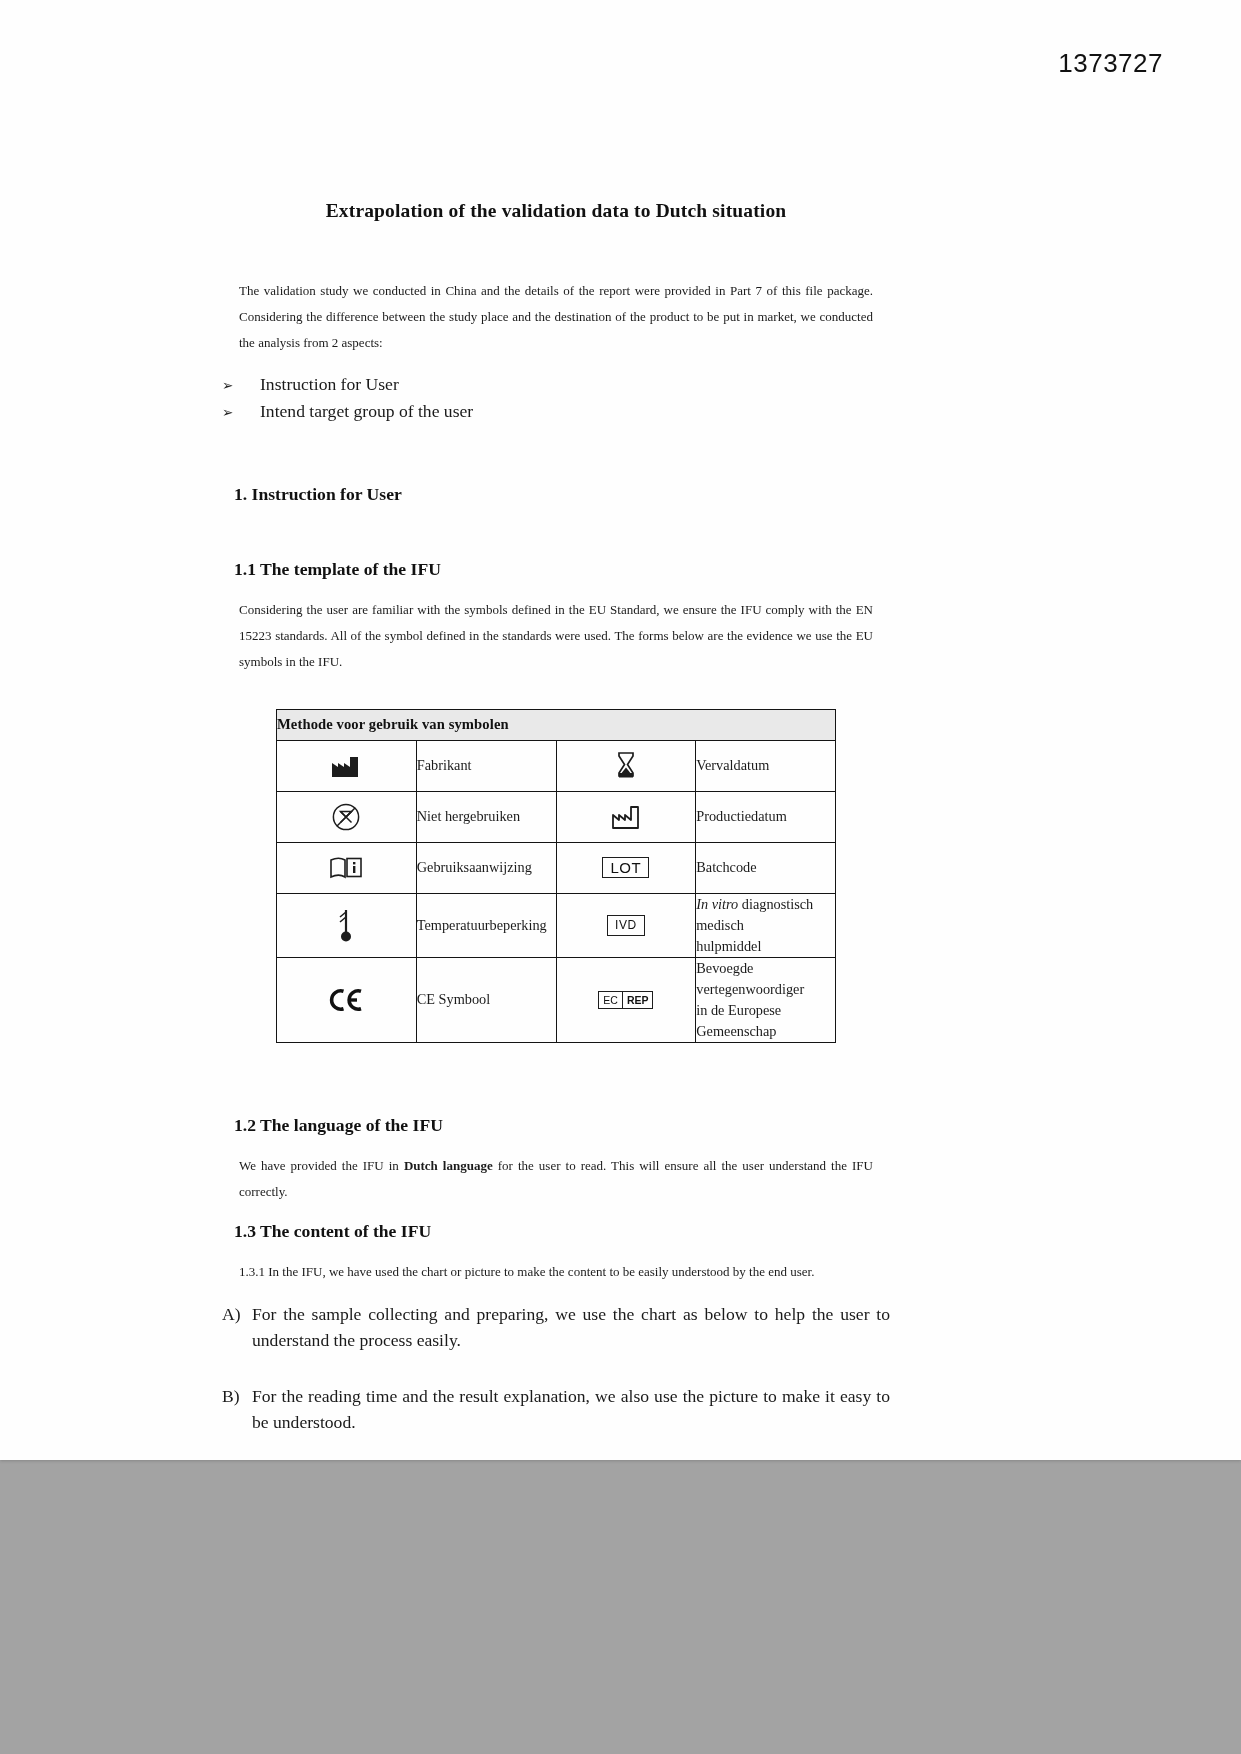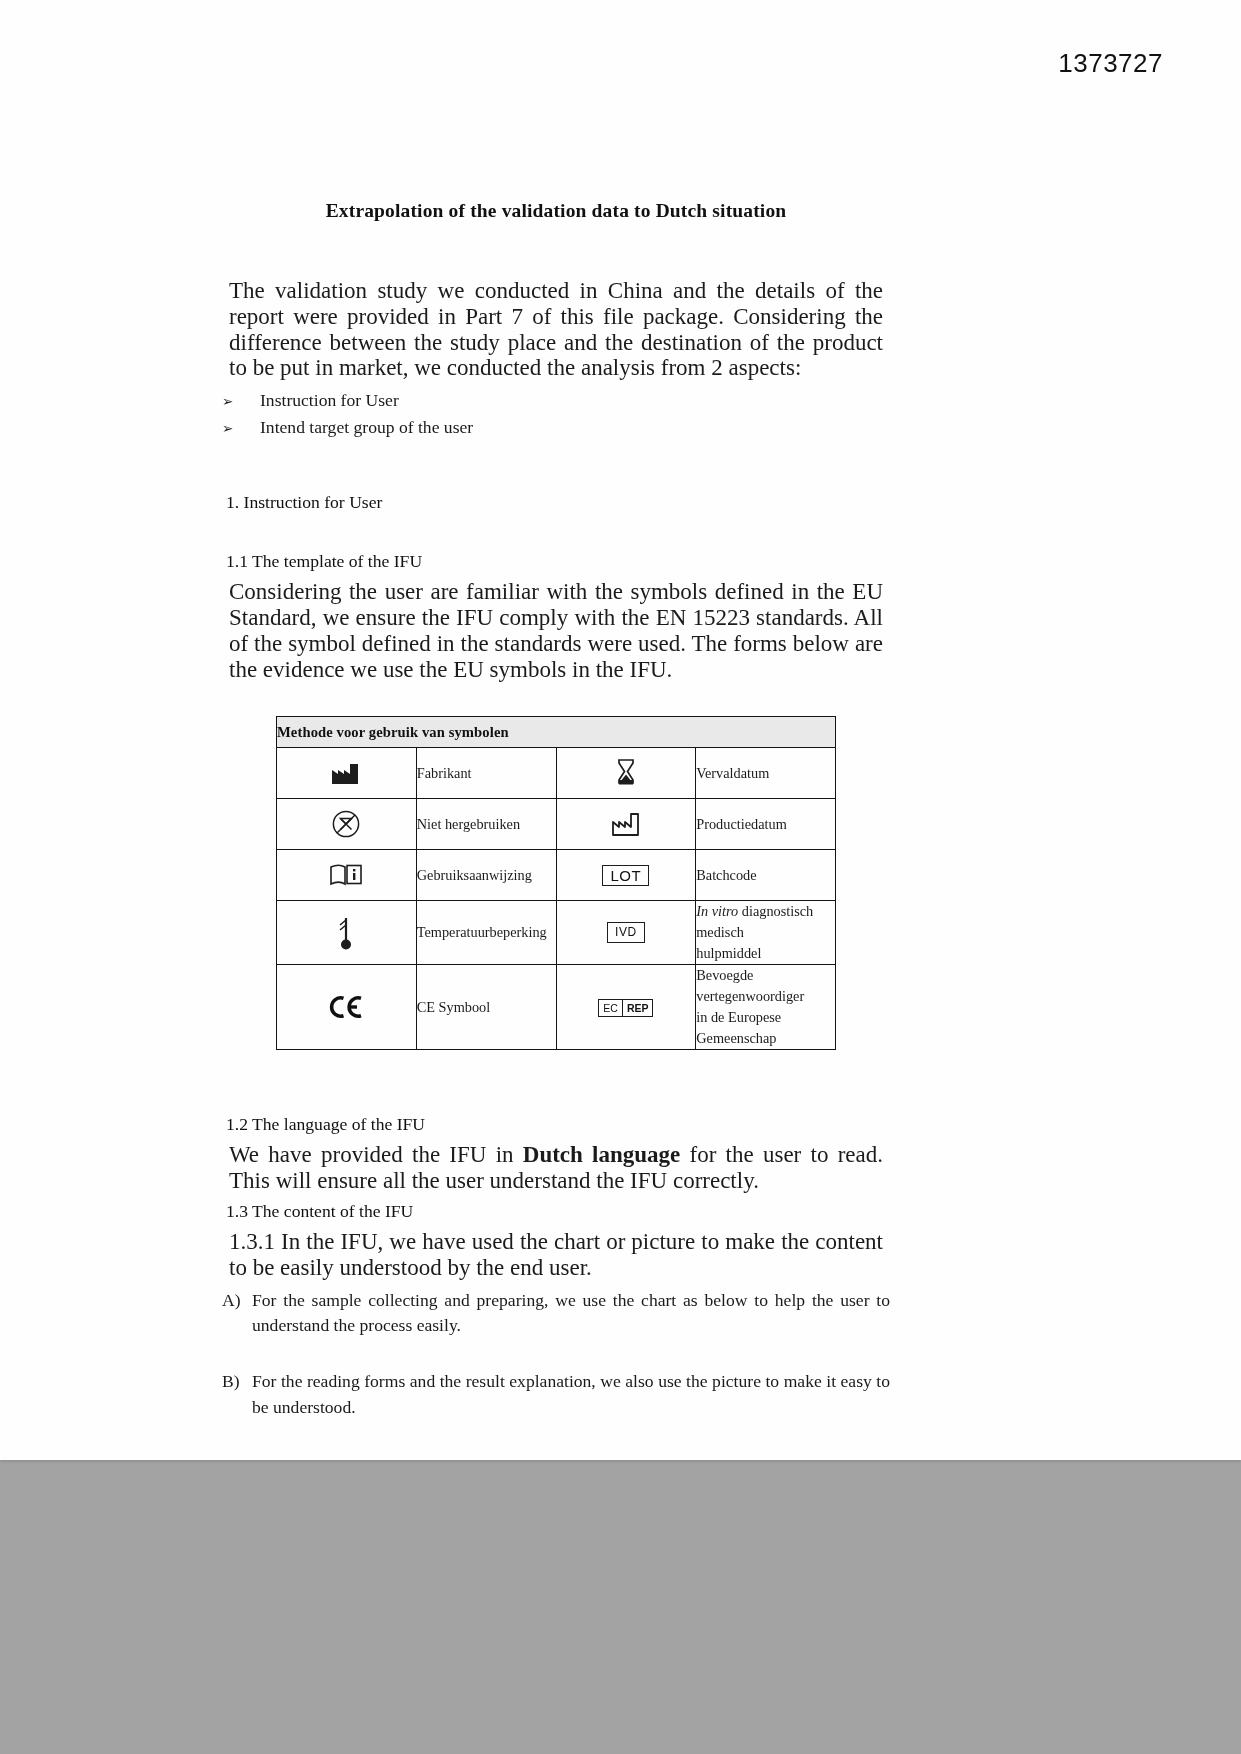--- a/index.html
+++ b/index.html
@@ -45,25 +45,25 @@
   }
   .doc-title {
     text-align: center;
     font-weight: bold;
     font-size: 19.5px;
     letter-spacing: 0.15px;
     margin: 10px 0 56px 0;
     color: #111;
   }
   p.body, div.body {
-    font-size: 23px;
+    font-size: 13px;
     line-height: 25.8px;
     text-align: justify;
     text-justify: inter-word;
-    margin: 7px;
+    margin: 17px;
     color: #1b1b1b;
   }
   .bullet-list {
     margin: 0;
     padding: 0;
     list-style: none;
   }
   .bullet-list li {
     font-size: 17.6px;
     line-height: 25.5px;
@@ -72,22 +72,22 @@
   }
   .bullet-glyph {
     width: 38px;
     flex: 0 0 38px;
     font-family: "DejaVu Sans", sans-serif;
     font-size: 13.5px;
     color: #222;
   }
   h2.sect {
     font-size: 17.6px;
-    font-weight: normal;
-    margin: 4px;
+    font-weight: bold;
+    margin: 12px;
     color: #111;
   }
   .gap-lg { height: 47px; }
   .gap-md { height: 30px; }
   .gap-sm { height: 13px; }
 
   
   .sym-table-wrap {
     margin: 34px 0 0 54px;
     width: 560px;
@@ -295,17 +295,17 @@
 
     <div class="lettered">
       <div class="mark">A)</div>
       <div class="txt">For the sample collecting and preparing, we use the chart as below to help the user to understand the process easily.</div>
     </div>
 
     <div class="gap-md"></div>
 
     <div class="lettered">
       <div class="mark">B)</div>
-      <div class="txt">For the reading forms and the result explanation, we also use the picture to make it easy to be understood.</div>
+      <div class="txt">For the reading time and the result explanation, we also use the picture to make it easy to be understood.</div>
     </div>
 
   </div>
 </div>
 
 </body></html>

